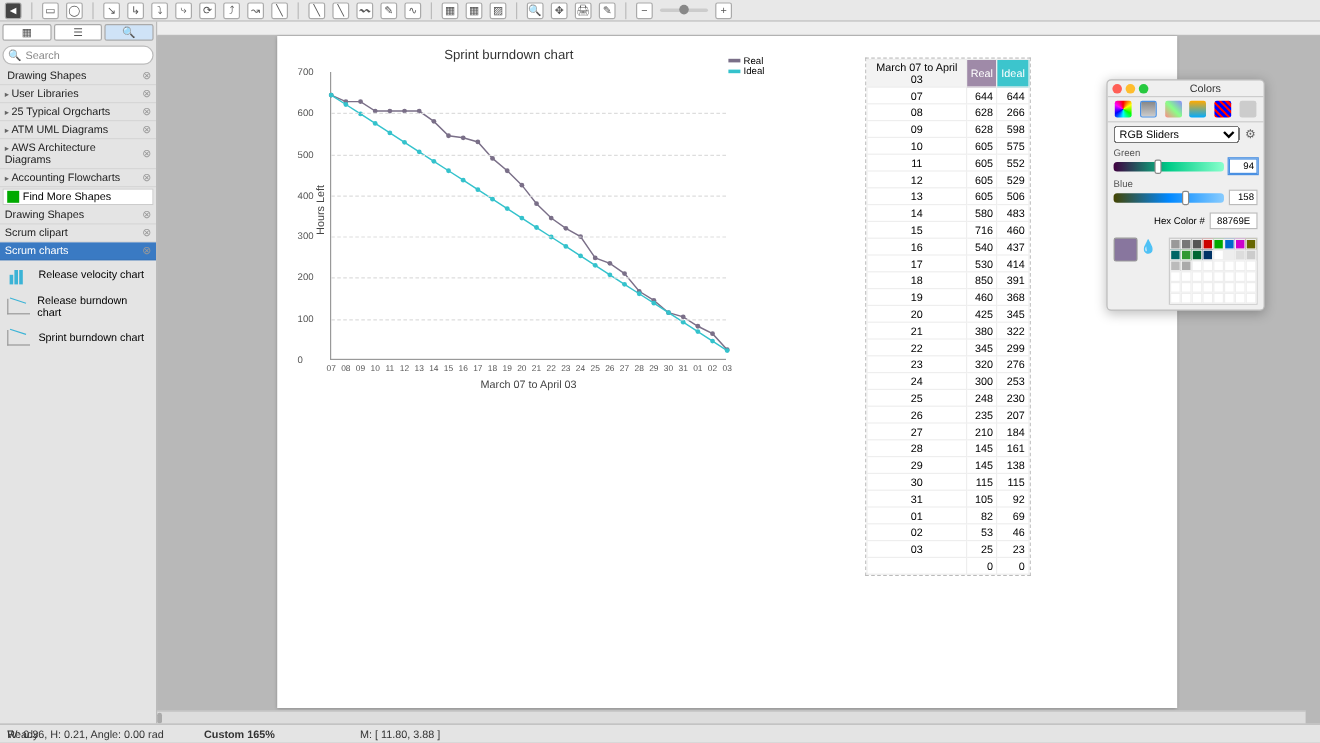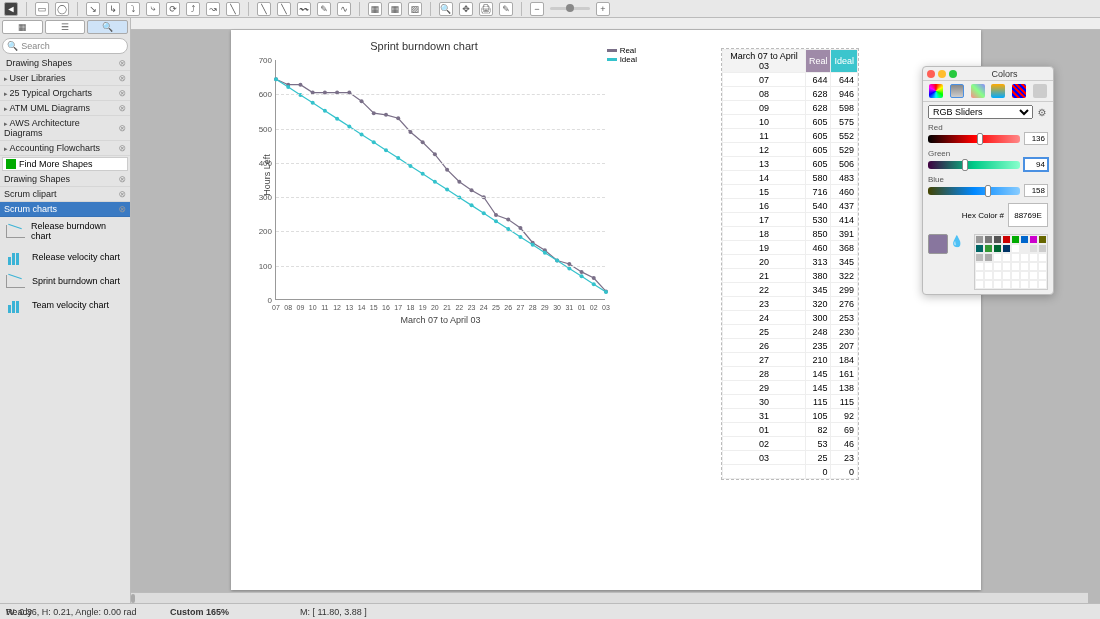--- a/index.html
+++ b/index.html
@@ -31,21 +31,21 @@
 
 
 .canvas-wrap { position: absolute; left: 131px; right: 0; top: 18px; bottom: 16px; background: #b8b8b8; }
 .rulers-h { height: 12px; background: #eee; border-bottom: 1px solid #bbb; }
 .page { position: absolute; left: 100px; top: 12px; width: 750px; height: 560px; background: #fff; box-shadow: 0 1px 3px rgba(0,0,0,0.3); }
 
 
 .chart { position: absolute; left: 8px; top: 10px; width: 370px; height: 280px; }
 .chart-title { text-align: center; font-size: 11px; color: #333; margin-bottom: 4px; }
 .plot { position: absolute; left: 36px; top: 20px; width: 330px; height: 240px; border-left: 1px solid #999; border-bottom: 1px solid #999; }
-.y-tick { position: absolute; left: -28px; width: 24px; text-align: right; font-size: 8px; color: #555; transform: translateY(-50%); }
+.y-tick { position: absolute; left: -28px; width: 24px; text-align: left; font-size: 8px; color: #555; transform: translateY(-50%); }
 .y-grid { position: absolute; left: 0; right: 0; border-top: 1px dashed #ddd; }
 .x-tick { position: absolute; bottom: -12px; font-size: 7px; color: #555; transform: translateX(-50%); }
 .y-label { position: absolute; left: -30px; top: 50%; transform: rotate(-90deg) translateX(10px); font-size: 9px; color: #444; white-space:nowrap;}
 .x-label { position: absolute; bottom: -26px; left: 50%; transform: translateX(-50%); font-size: 9px; color: #444; }
 .legend { position: absolute; right: -28px; top: 6px; font-size: 8px; }
 .legend div { display: flex; align-items: center; gap: 3px; }
 .lg-sw { width: 10px; height: 3px; }
 .series-line { stroke-width: 1.2; fill: none; }
 
 
@@ -72,21 +72,21 @@
 .cp-slider-label { font-size: 8px; color: #555; }
 .cp-slider-wrap { display: flex; align-items: center; gap: 4px; }
 .cp-track { flex: 1; height: 8px; border-radius: 3px; position: relative; }
 .cp-track.red { background: linear-gradient(to right, #000, #f00, #f88); }
 .cp-track.green { background: linear-gradient(to right, #400040, #0c8, #8fc); }
 .cp-track.blue { background: linear-gradient(to right, #440, #08f, #8cf); }
 .cp-thumb { position: absolute; top: -2px; width: 6px; height: 12px; background: #fff; border: 1px solid #888; border-radius: 2px; }
 .cp-val { width: 24px; height: 13px; font-size: 8px; border: 1px solid #bbb; text-align: right; padding-right: 2px; background:#fff; }
 .cp-val.active { border-color: #4a90e2; box-shadow: 0 0 0 1px #4a90e2; }
 .cp-hex-row { display: flex; align-items: center; justify-content: flex-end; gap: 4px; padding: 3px 5px; font-size: 8px; }
-.cp-hex-row input { width: 40px; height: 24px; font-size: 8px; border: 1px solid #bbb; text-align: center; }
+.cp-hex-row input { width: 40px; height: 14px; font-size: 8px; border: 1px solid #bbb; text-align: center; }
 .cp-swatches { display: flex; padding: 4px 5px; gap: 2px; align-items:flex-start; }
 .cp-current { width: 20px; height: 20px; border: 1px solid #999; border-radius: 2px; }
 .cp-dropper { width: 14px; height: 14px; display:flex;align-items:center;justify-content:center;color:#555;font-size:11px; }
 .cp-grid { display: grid; grid-template-columns: repeat(8, 9px); grid-auto-rows: 9px; gap: 0px; border: 1px solid #ccc; }
 .cp-grid div { border: 0.5px solid #eee; }
 
 
 .status { position: absolute; left: 0; right: 0; bottom: 0; height: 16px; background: #e4e4e4; border-top: 1px solid #bbb; display: flex; align-items: center; font-size: 9px; color: #333; padding: 0 6px; gap: 20px; }
 .status .custom { position:absolute; left:170px; display:flex;align-items:center;gap:4px;font-weight:bold; }
 
@@ -180,34 +180,30 @@
         <span>Scrum clipart</span>
         <span class="x">⊗</span>
       </div>
       <div class="sb-section active">
         <span>Scrum charts</span>
         <span class="x">⊗</span>
       </div>
     </div>
   <div id="sb-items">
       <div class="sb-item">
+        <span class="thumb bar"></span>
+        <span>Release velocity chart</span>
+      </div>
+      <div class="sb-item">
         <span class="thumb line"></span>
         <span>Release burndown chart</span>
-      </div>
-      <div class="sb-item">
-        <span class="thumb bar"></span>
-        <span>Release velocity chart</span>
       </div>
       <div class="sb-item">
         <span class="thumb line"></span>
         <span>Sprint burndown chart</span>
-      </div>
-      <div class="sb-item">
-        <span class="thumb bar"></span>
-        <span>Team velocity chart</span>
       </div>
     </div>
 </div>
 
 <div class="canvas-wrap">
   <div class="rulers-h"></div>
   <div class="page">
     <div class="chart">
       <div class="chart-title">Sprint burndown chart</div>
       <div class="plot" id="plot">
@@ -336,21 +332,21 @@
               <th class="hl2">Ideal</th>
             </tr>
             <tr>
               <td style="text-align:center">07</td>
               <td>644</td>
               <td>644</td>
             </tr>
             <tr>
               <td style="text-align:center">08</td>
               <td>628</td>
-              <td>946</td>
+              <td>266</td>
             </tr>
             <tr>
               <td style="text-align:center">09</td>
               <td>628</td>
               <td>598</td>
             </tr>
             <tr>
               <td style="text-align:center">10</td>
               <td>605</td>
               <td>575</td>
@@ -395,21 +391,21 @@
               <td>850</td>
               <td>391</td>
             </tr>
             <tr>
               <td style="text-align:center">19</td>
               <td>460</td>
               <td>368</td>
             </tr>
             <tr>
               <td style="text-align:center">20</td>
-              <td>313</td>
+              <td>425</td>
               <td>345</td>
             </tr>
             <tr>
               <td style="text-align:center">21</td>
               <td>380</td>
               <td>322</td>
             </tr>
             <tr>
               <td style="text-align:center">22</td>
               <td>345</td>
@@ -501,29 +497,20 @@
     <div class="cp-tab" style="background:repeating-linear-gradient(45deg,#f00,#f00 2px,#00f 2px,#00f 4px)"></div>
     <div class="cp-tab" style="background:#ccc"></div>
   </div>
   <div class="cp-mode">
     <select>
       <option>RGB Sliders</option>
     </select>
     <div class="cp-gear">⚙</div>
   </div>
   <div id="cp-sliders">
-    <div class="cp-slider-row">
-      <div class="cp-slider-label">Red</div>
-      <div class="cp-slider-wrap">
-        <div class="cp-track red">
-          <div class="cp-thumb" style="left:53%"></div>
-        </div>
-        <input class="cp-val" value="136" style="">
-      </div>
-    </div>
     <div class="cp-slider-row">
       <div class="cp-slider-label">Green</div>
       <div class="cp-slider-wrap">
         <div class="cp-track green">
           <div class="cp-thumb" style="left:37%"></div>
         </div>
         <input class="cp-val active" value="94" style="">
       </div>
     </div>
     <div class="cp-slider-row">

